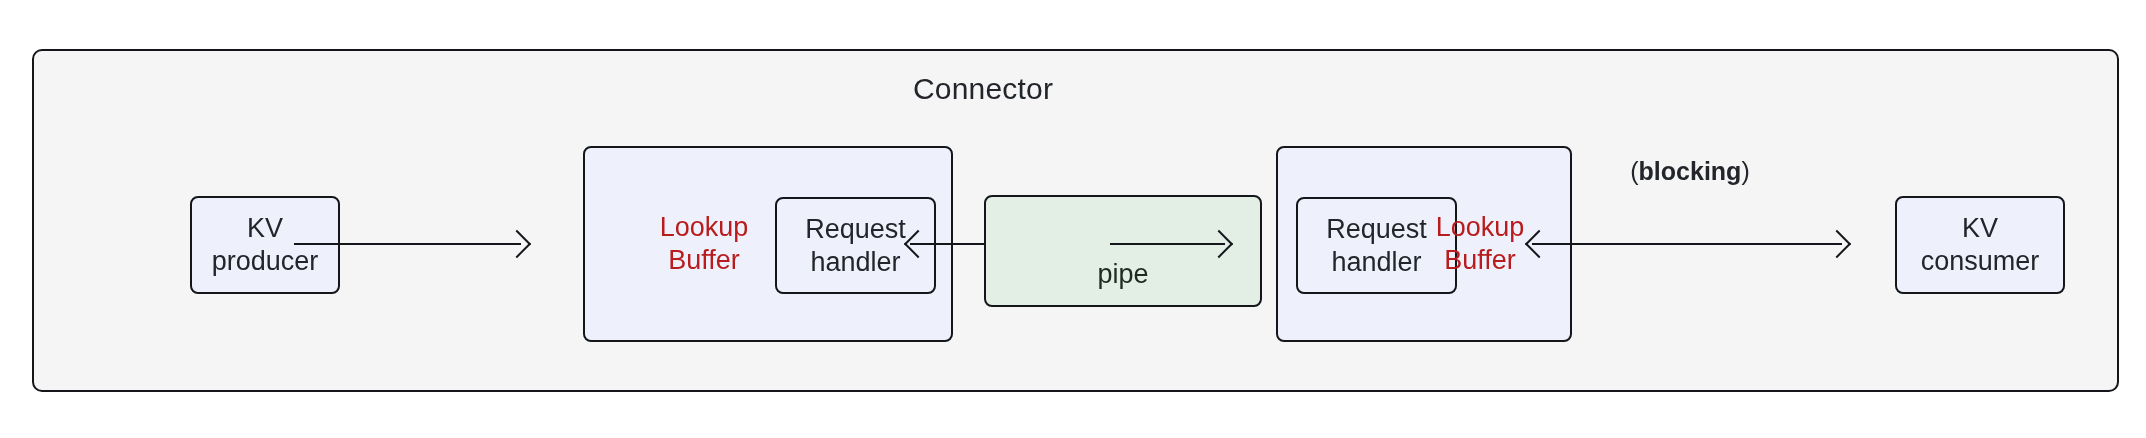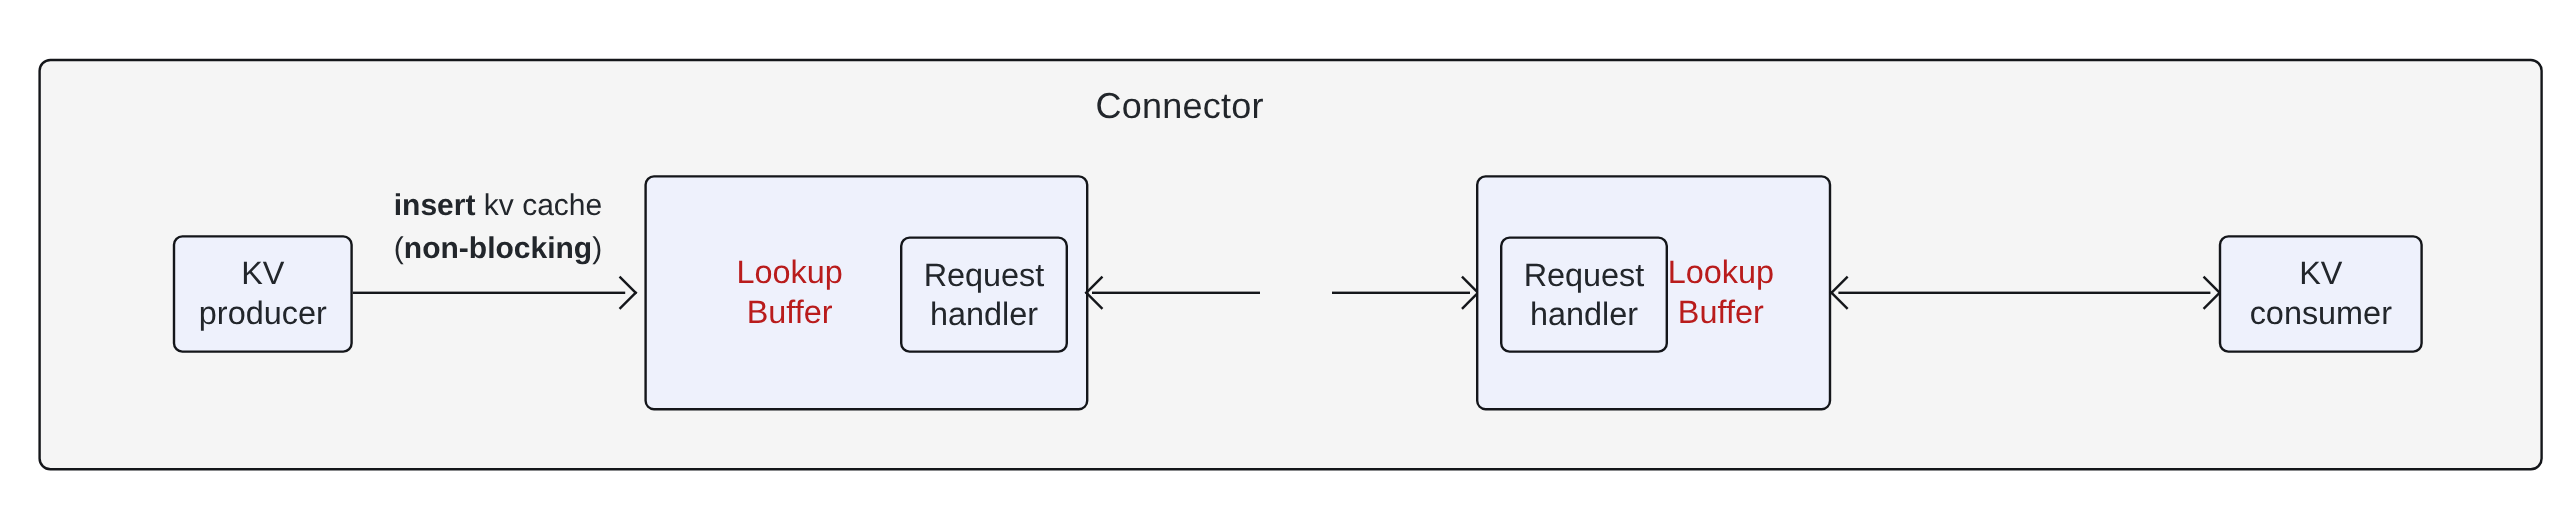--- a/index.html
+++ b/index.html
@@ -55,20 +55,21 @@
     border-radius: 8px;
     display: flex;
     flex-direction: column;
     align-items: center;
     justify-content: center;
     text-align: center;
     line-height: 1.22;
     font-size: 27px;
     font-weight: 400;
     color: #22262b;
+    margin-left: 46px;
   }
 
   .node.blue   { background: #eef1fc; }
   .node.green  { background: #e3efe5; color: #1d2b22; }
 
   
   .kv-producer {
     left: 144px;  top: 196px;  width: 150px;  height: 98px;
   }
   .kv-consumer {
@@ -100,21 +101,21 @@
     text-align: center;
   }
   .lookup-left .lookup-label  { left: 44px;  width: 150px; }
   .lookup-right .lookup-label { right: 20px; width: 140px; }
 
   
   .handler {
     position: absolute;
     box-sizing: border-box;
     top: 49px;
-    width: 140px;
+    width: 161px;
     height: 97px;
     background: #eef1fc;
     border: 2.5px solid #14161a;
     border-radius: 8px;
     display: flex;
     flex-direction: column;
     align-items: center;
     justify-content: center;
     text-align: center;
     font-size: 27px;
@@ -172,58 +173,56 @@
   <div class="connector-box"></div>
   <div class="connector-title">Connector</div>
 
   <div class="node blue kv-producer">
     <span style="white-space:pre-line">KV
 producer</span>
   </div>
 
   <div class="edge" style="left:294px; top:243px; width:227px;"></div>
   <div class="chev right" style="left:507px; top:234px;"></div>
-  <div class="edge-label label-insert">
-    <div>
-      <b>insert</b><span> kv cache</span>
-    </div>
-    <div>
-      <span>(</span><b>non-blocking</b><span>)</span>
-    </div>
-  </div>
 
   <div class="node blue lookup-left">
     <span class="lookup-label">Lookup
 Buffer</span>
     <div class="handler">
       <span>Request
 handler</span>
     </div>
   </div>
 
   <div class="edge" style="left:910px; top:243px; width:140px;"></div>
   <div class="chev left" style="left:908px; top:234px;"></div>
 
+  <div class="node green pipe">
+    <span>pipe</span>
+  </div>
 
   <div class="edge" style="left:1110px; top:243px; width:115px;"></div>
   <div class="chev right" style="left:1209px; top:234px;"></div>
 
   <div class="node blue lookup-right">
     <div class="handler">
       <span>Request
 handler</span>
     </div>
     <span class="lookup-label">Lookup
 Buffer</span>
   </div>
 
   <div class="edge" style="left:1532px; top:243px; width:310px;"></div>
   <div class="chev left" style="left:1529px; top:234px;"></div>
   <div class="chev right" style="left:1827px; top:234px;"></div>
   <div class="edge-label label-drop">
+    <div>
+      <span>(</span><b>blocking</b><span>)</span>
+    </div>
   </div>
 
   <div class="node blue kv-consumer">
     <span style="white-space:pre-line">KV
 consumer</span>
   </div>
 
 </div>
 
 </body></html>

